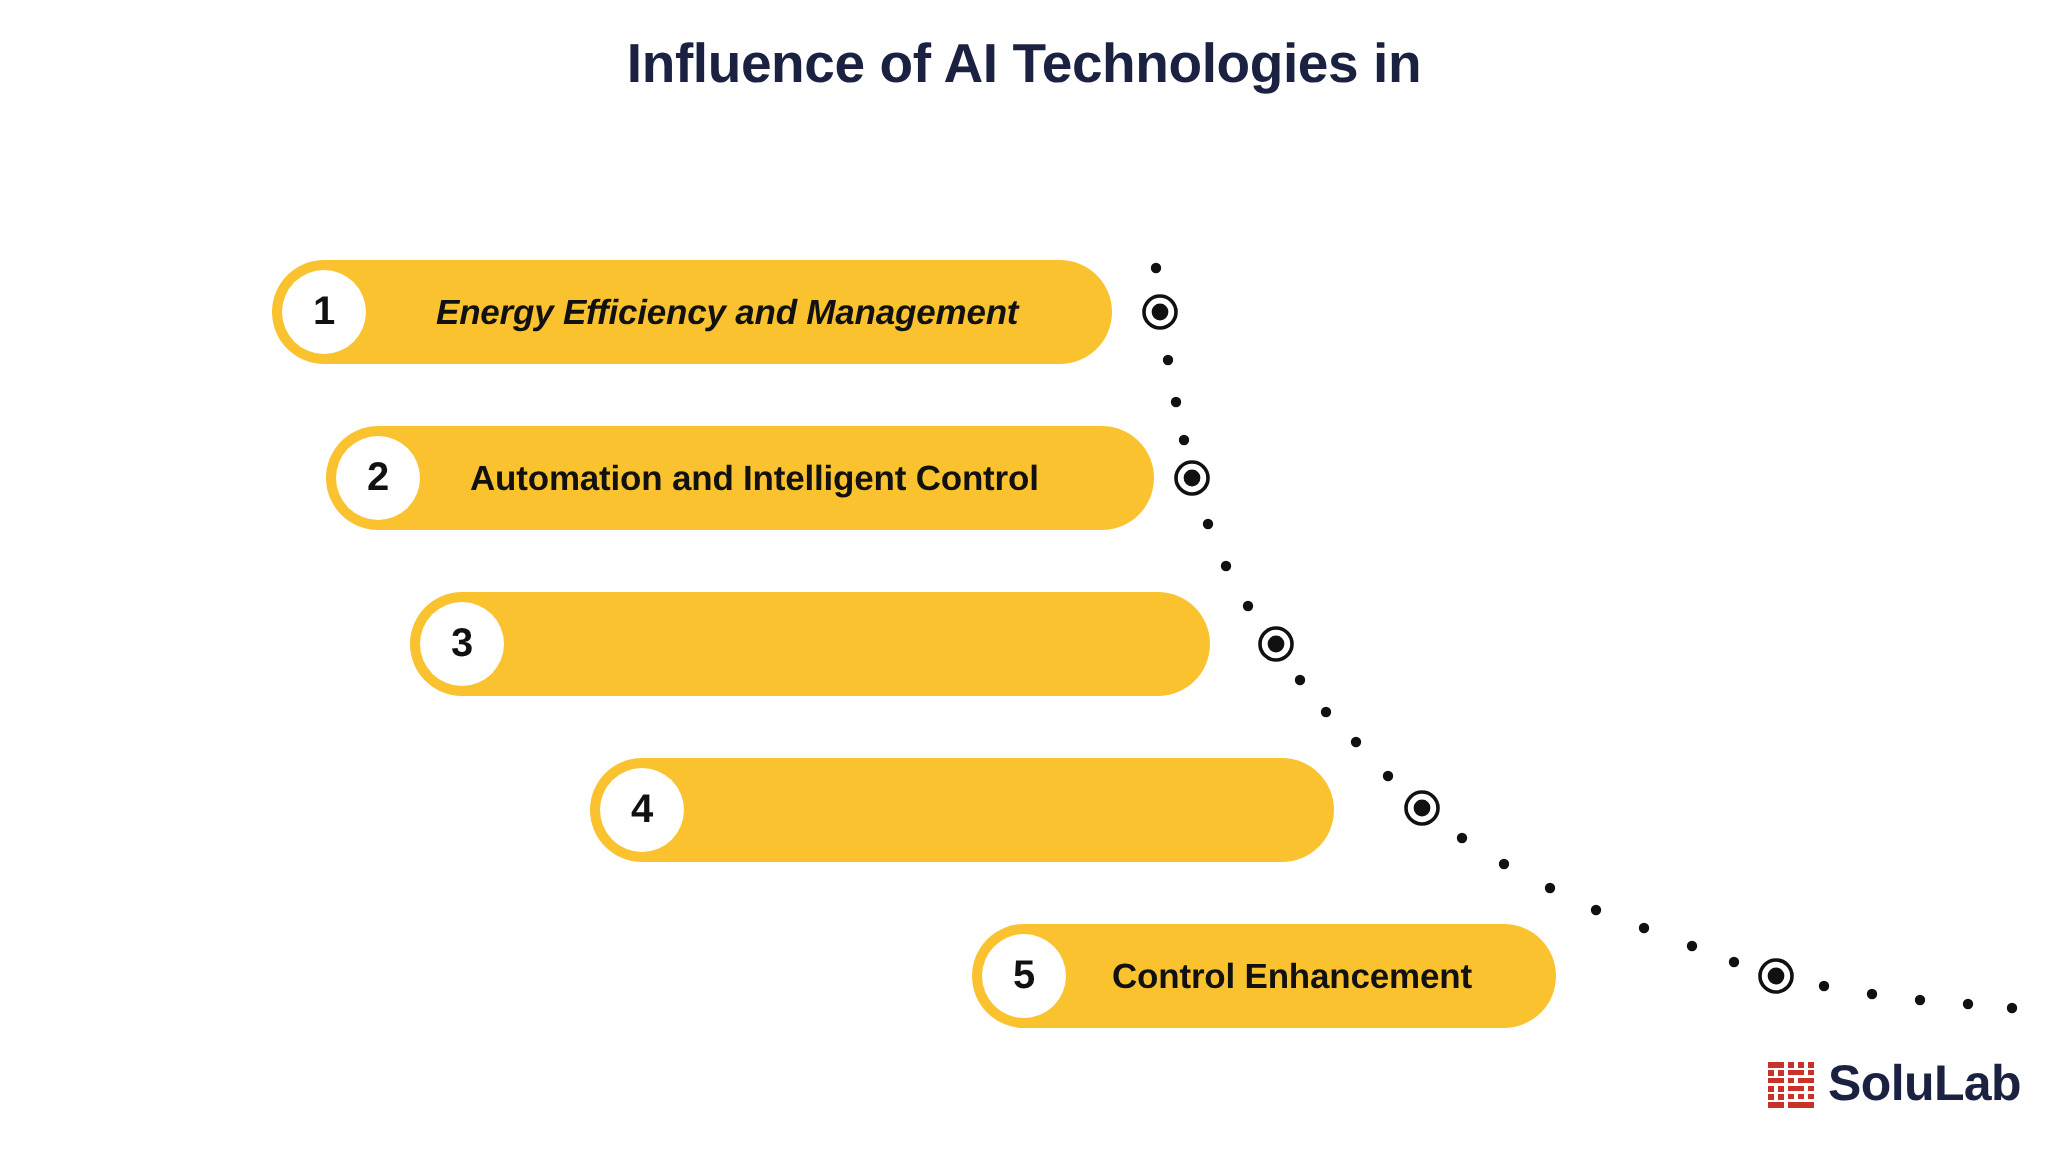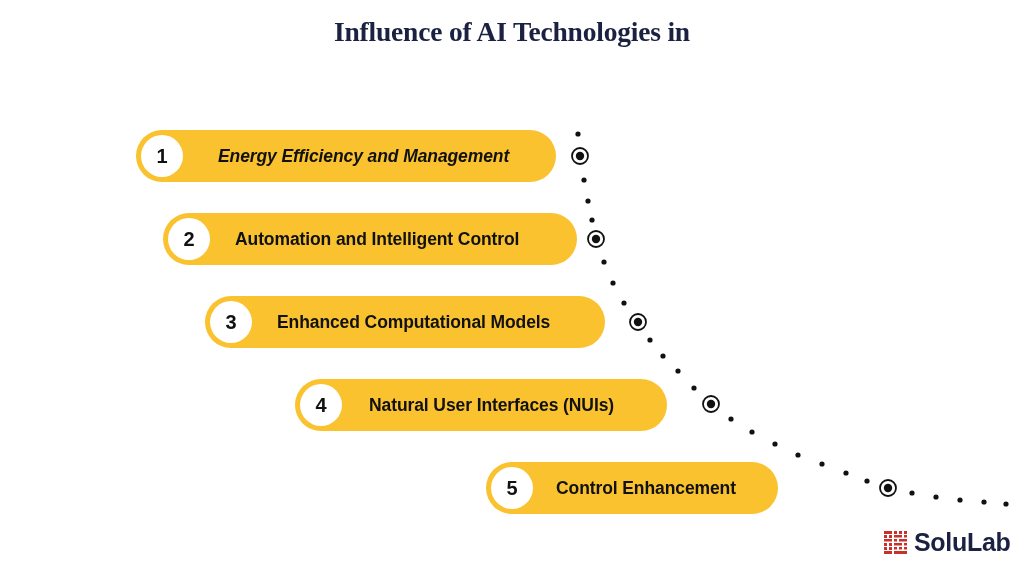--- a/index.html
+++ b/index.html
@@ -30,21 +30,20 @@
     width: 1024px;
     text-align: center;
     color: #1b2141;
     font-size: 27.5px;
     font-weight: bold;
     line-height: 36px;
     letter-spacing: -0.2px;
   }
   #title-block .tline {
     display: block;
-    font-family: Liberation Serif, serif;
   }
 
   
   #curve-layer {
     position: absolute;
     left: 0;
     top: 0;
     width: 1024px;
     height: 576px;
     pointer-events: none;
@@ -181,27 +180,25 @@
       </div>
       <div class="step-row" style="left: 0px; top: 213px; width: 1024px;">
         <div class="pill" style="left: 163px; width: 414px;">
           <div class="num-circle">2</div>
           <div class="step-label" style="left: 72px;">Automation and Intelligent Control</div>
         </div>
       </div>
       <div class="step-row" style="left: 0px; top: 296px; width: 1024px;">
         <div class="pill" style="left: 205px; width: 400px;">
           <div class="num-circle">3</div>
-          <div class="step-label" style="left: 72px;">Enhanced Computational Models</div>
         </div>
       </div>
       <div class="step-row" style="left: 0px; top: 379px; width: 1024px;">
         <div class="pill" style="left: 295px; width: 372px;">
           <div class="num-circle">4</div>
-          <div class="step-label" style="left: 74px;">Natural User Interfaces (NUIs)</div>
         </div>
       </div>
       <div class="step-row" style="left: 0px; top: 462px; width: 1024px;">
         <div class="pill" style="left: 486px; width: 292px;">
           <div class="num-circle">5</div>
           <div class="step-label" style="left: 70px;">Control Enhancement</div>
         </div>
       </div>
     </div>
 

